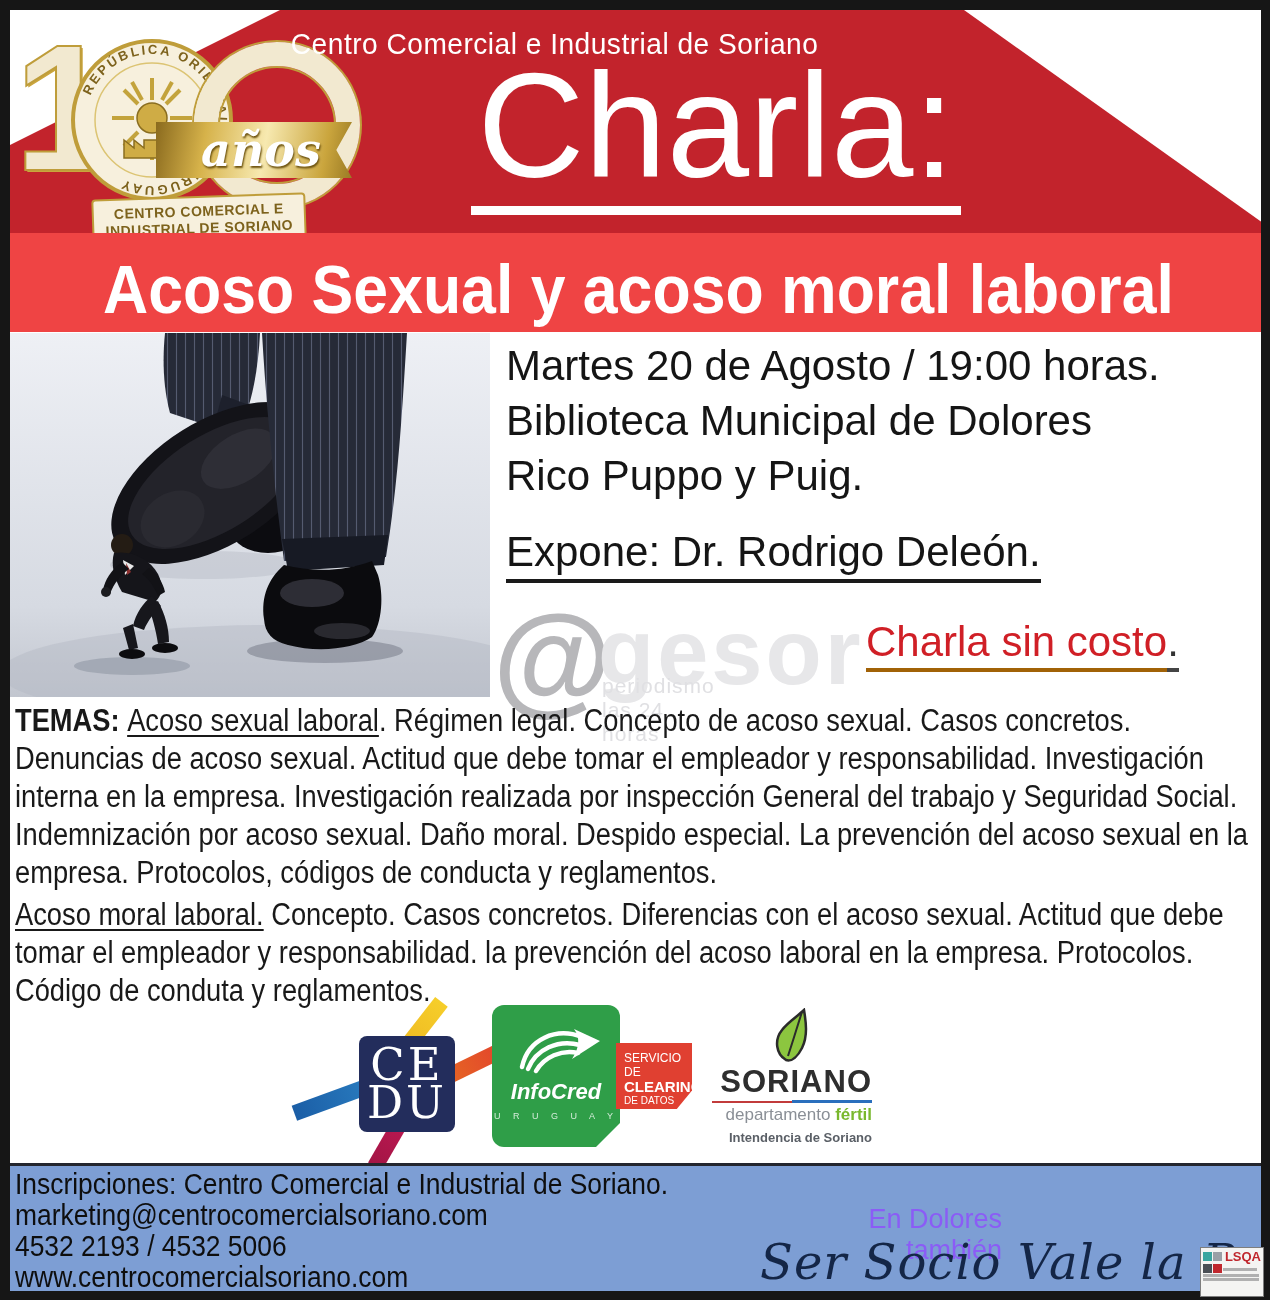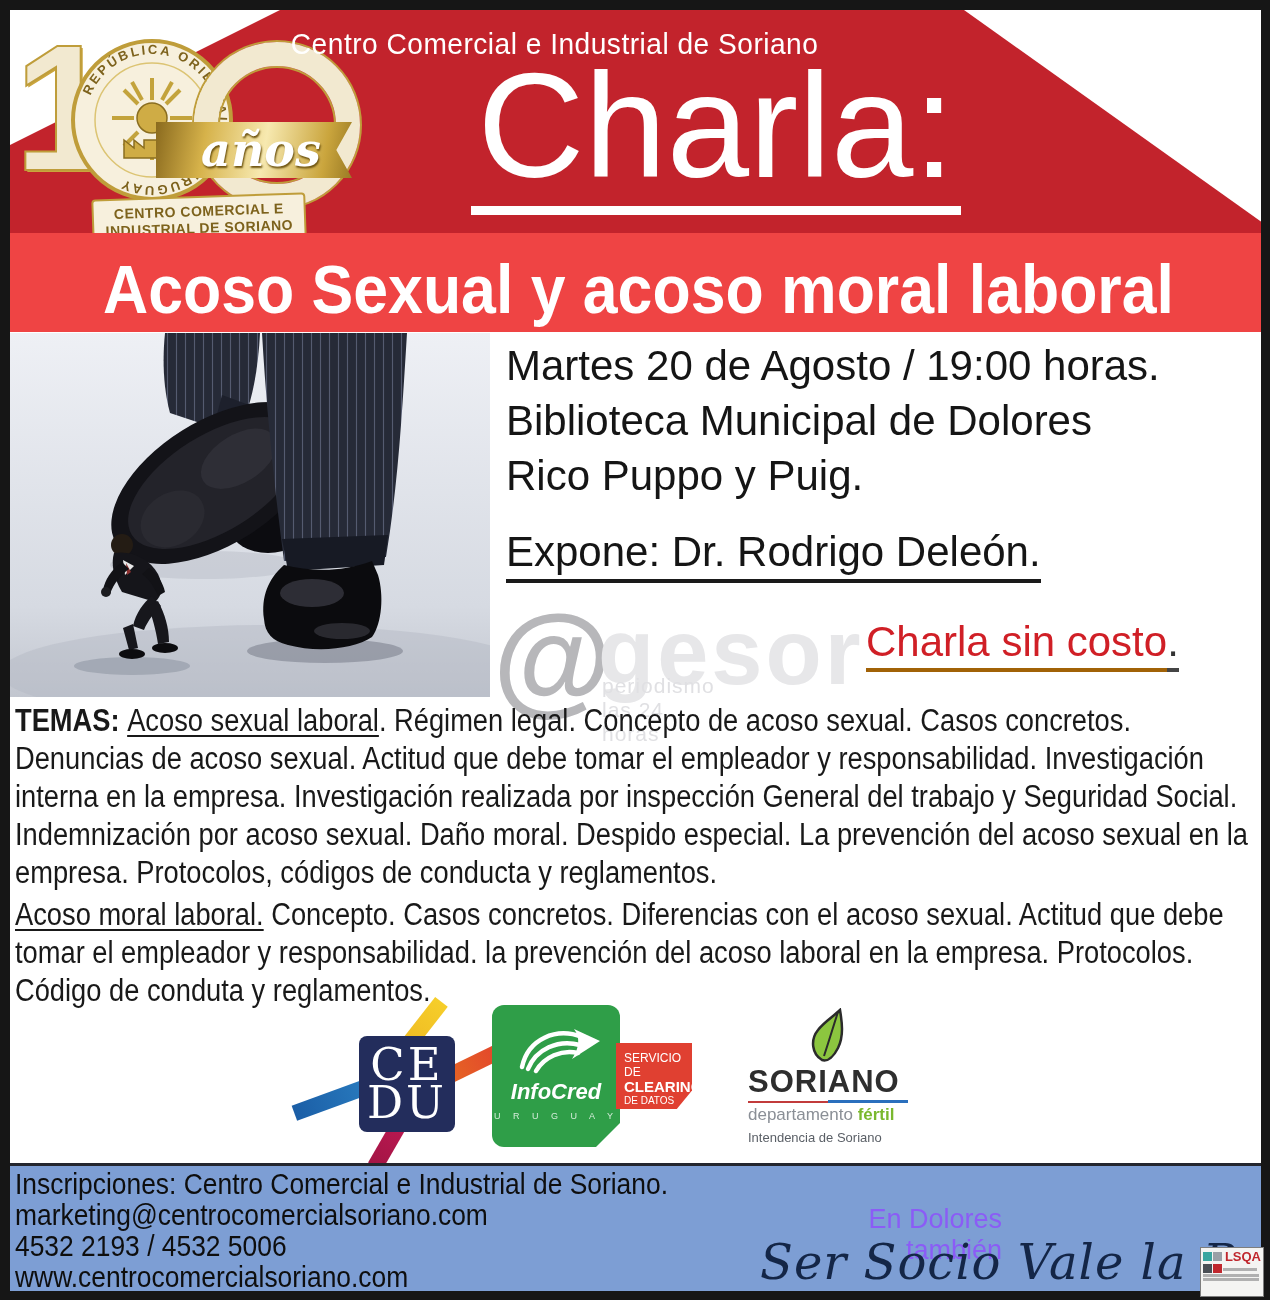--- a/index.html
+++ b/index.html
@@ -92,30 +92,30 @@
                   font-size:22px;font-weight:bold;font-style:italic;}
   .infocred .country{position:absolute;left:0;top:106px;width:128px;text-align:center;color:#d4ecd9;
                      font-size:9px;letter-spacing:5px;}
   .infocred .tab{position:absolute;left:124px;top:38px;width:76px;height:66px;background:#e04031;
                  clip-path:polygon(0 0,100% 0,100% 72%,80% 100%,0 100%);
                  padding:8px 0 0 8px;box-sizing:border-box;color:#fff;}
   .infocred .tab .s1{font-size:12px;}
   .infocred .tab .s2{font-size:15px;font-weight:bold;line-height:16px;}
   .infocred .tab .s3{font-size:10px;}
 
-  .soriano{position:absolute;left:748px;top:1008px;width:160px;height:140px;text-align:left;}
+  .soriano{position:absolute;left:712px;top:1008px;width:160px;height:140px;text-align:right;}
   .soriano .leaf{position:absolute;left:60px;top:0px;}
   .soriano .name{position:absolute;left:0;top:56px;width:160px;font-size:31px;font-weight:800;
                  color:#2e2e2e;letter-spacing:1px;}
   .soriano .rule{position:absolute;left:0;top:92px;width:160px;height:3px;display:flex;}
   .soriano .rule .r{flex:1;background:#c23b3b;height:2px;margin-top:1px;}
   .soriano .rule .bl{flex:1;background:#2a6fbd;height:3px;}
   .soriano .dept{position:absolute;left:0;top:97px;width:160px;font-size:17px;color:#8a8f96;}
   .soriano .dept .fert{color:#7ab82e;font-weight:bold;}
-  .soriano .intend{position:absolute;left:0;top:122px;width:160px;font-size:13px;font-weight:normal;color:#5a5f66;}
+  .soriano .intend{position:absolute;left:0;top:122px;width:160px;font-size:13px;font-weight:bold;color:#5a5f66;}
 
   
   .footer{position:absolute;left:0;top:1163px;width:1270px;height:129px;background:#7d9ed4;
           border-top:3px solid #23262e;box-sizing:border-box;}
   .footer-lines{position:absolute;left:15px;top:1168px;width:1000px;transform:scaleX(.88);
                 transform-origin:left top;color:#0e0e0e;}
   .footer-lines div{font-size:30px;line-height:31px;white-space:nowrap;}
   .en-dolores{position:absolute;left:782px;top:1204px;width:220px;text-align:right;
               font-size:27px;color:#8b5cf6;}
   .slogan{position:absolute;left:760px;top:1234px;width:440px;font-family:"DejaVu Serif",serif;

